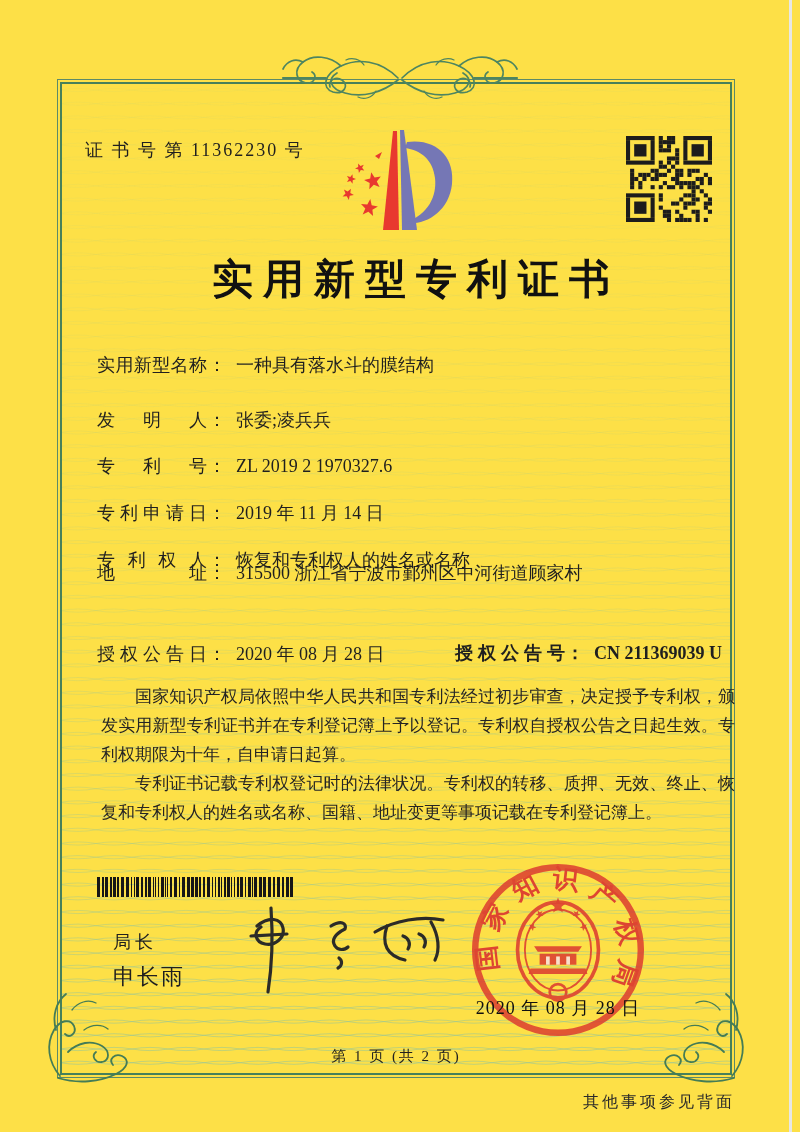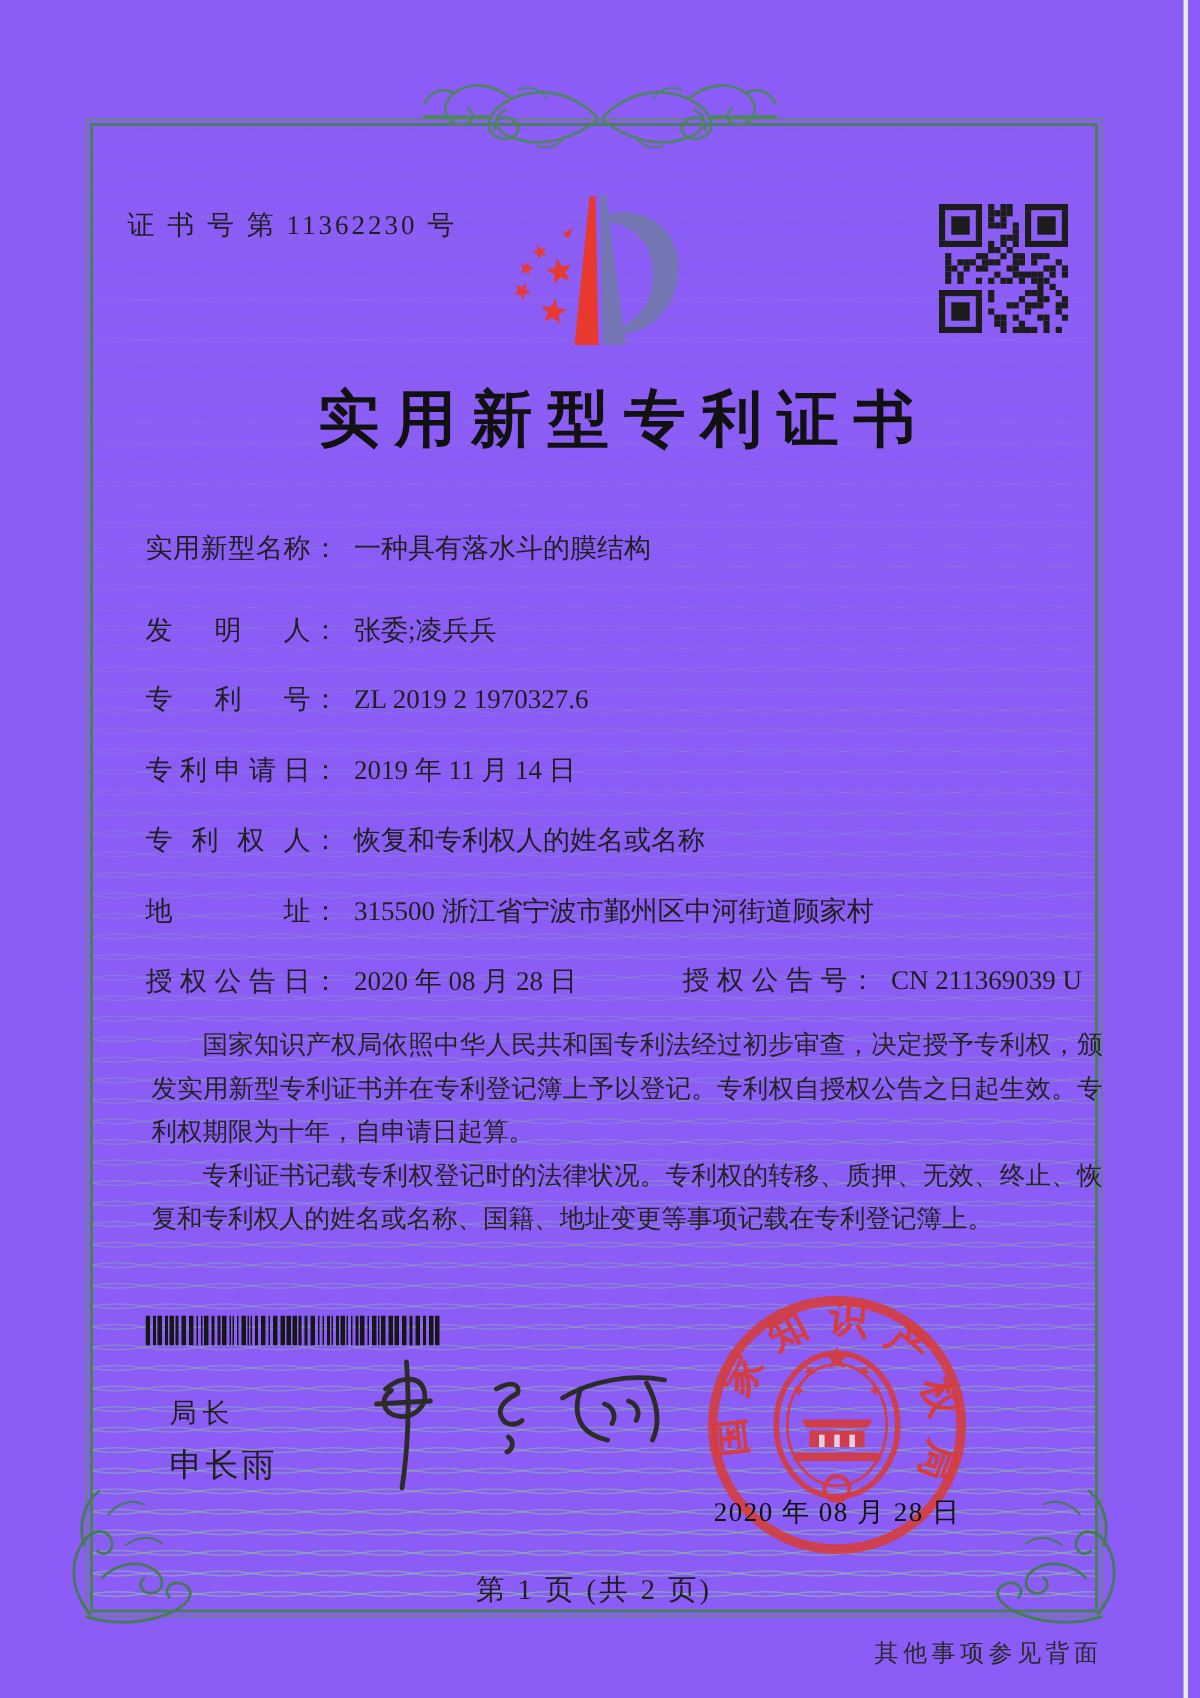--- a/index.html
+++ b/index.html
@@ -1,41 +1,41 @@
 <!DOCTYPE html>
 <html><head>
 <meta charset="utf-8">
 <style>
   html,body{margin:0;padding:0;background:#ffffff;}
-  .page{position:relative;width:800px;height:1132px;background:#8b5cf6;overflow:hidden;
+  .page{position:relative;width:800px;height:1132px;background:#fde047;overflow:hidden;
         font-family:"Liberation Serif","DejaVu Serif",serif;color:#1f1f1f;}
   .frame{position:absolute;left:57px;top:79px;width:678px;height:999px;border:1px solid #5d8a68;box-sizing:border-box;}
   .frame-inner{position:absolute;inset:2px;border:2px solid #47805a;}
   .waves{position:absolute;left:60px;top:84px;width:672px;height:990px;pointer-events:none;}
   .cert-no{position:absolute;left:85px;top:138px;font-size:18px;letter-spacing:2px;}
   .logo{position:absolute;left:333px;top:126px;width:130px;height:110px;}
   .qr{position:absolute;left:626px;top:136px;width:86px;height:86px;}
   .title{position:absolute;left:57px;top:252px;width:678px;text-align:center;
          font-size:41px;font-weight:bold;letter-spacing:10px;text-indent:10px;color:#111;padding-left:15px;}
   .field-row{position:absolute;left:97px;height:26px;display:flex;align-items:center;font-size:18px;white-space:nowrap;}
   .field-label{display:inline-block;width:110px;text-align:justify;text-align-last:justify;}
   .field-colon{margin-left:1px;}
   .field-value{margin-left:10px;}
-  .grant2{position:absolute;left:358px;top:0;display:flex;align-items:baseline;}
+  .grant2{position:absolute;left:358px;top:0;display:flex;align-items:baseline;font-weight:bold;}
   .paras{position:absolute;left:85px;top:682px;width:634px;font-size:17px;line-height:29px;
          text-align:justify;color:#242424;margin-left:16px;}
   .paras p{margin:0;text-indent:34px;}
   .barcode{position:absolute;left:97px;top:877px;width:198px;height:20px;}
   .officer-title{position:absolute;left:113px;top:930px;font-size:18px;letter-spacing:4px;}
   .officer-name{position:absolute;left:113px;top:962px;font-size:22px;letter-spacing:2px;}
   .signature{position:absolute;left:235px;top:896px;width:235px;height:104px;}
   .seal{position:absolute;left:466px;top:858px;width:184px;height:184px;opacity:.93;}
   .seal-date{position:absolute;left:466px;top:996px;width:184px;text-align:center;
              font-size:18px;color:#101010;letter-spacing:1px;white-space:nowrap;}
-  .page-info{position:absolute;left:57px;top:1047px;width:678px;text-align:center;font-size:19px;letter-spacing:2px;}
+  .page-info{position:absolute;left:57px;top:1047px;width:678px;text-align:center;font-size:15px;letter-spacing:2px;}
   .back-note{position:absolute;left:57px;top:1092px;width:678px;text-align:right;font-size:16px;letter-spacing:3px;color:#2a2a2a;}
   .orn-top{position:absolute;left:280px;top:51px;width:240px;height:56px;}
   .orn-bl{position:absolute;left:38px;top:986px;width:96px;height:108px;}
   .orn-br{position:absolute;left:658px;top:986px;width:96px;height:108px;transform:scaleX(-1);}
   .edge-shade{position:absolute;right:8px;top:0;width:3px;height:1132px;background:#e7e7e4;}
 </style>
 </head>
 <body>
 
 <div class="page">
@@ -394,21 +394,21 @@
   <div class="field-row" style="top:500px">
     <span class="field-label">专利申请日</span>
       <span class="field-colon">：</span>
     <span class="field-value">2019 年 11 月 14 日</span>
   </div>
   <div class="field-row" style="top:547px">
     <span class="field-label">专利权人</span>
       <span class="field-colon">：</span>
     <span class="field-value">恢复和专利权人的姓名或名称</span>
   </div>
-  <div class="field-row" style="top:594px">
+  <div class="field-row" style="top:560px">
     <span class="field-label">地址</span>
       <span class="field-colon">：</span>
     <span class="field-value">315500 浙江省宁波市鄞州区中河街道顾家村</span>
   </div>
   <div class="field-row" style="top:641px;width:622px">
     <span class="field-label">授权公告日</span>
       <span class="field-colon">：</span>
     <span class="field-value">2020 年 08 月 28 日</span>
     <span class="grant2">
       <span class="field-label">授权公告号</span>

